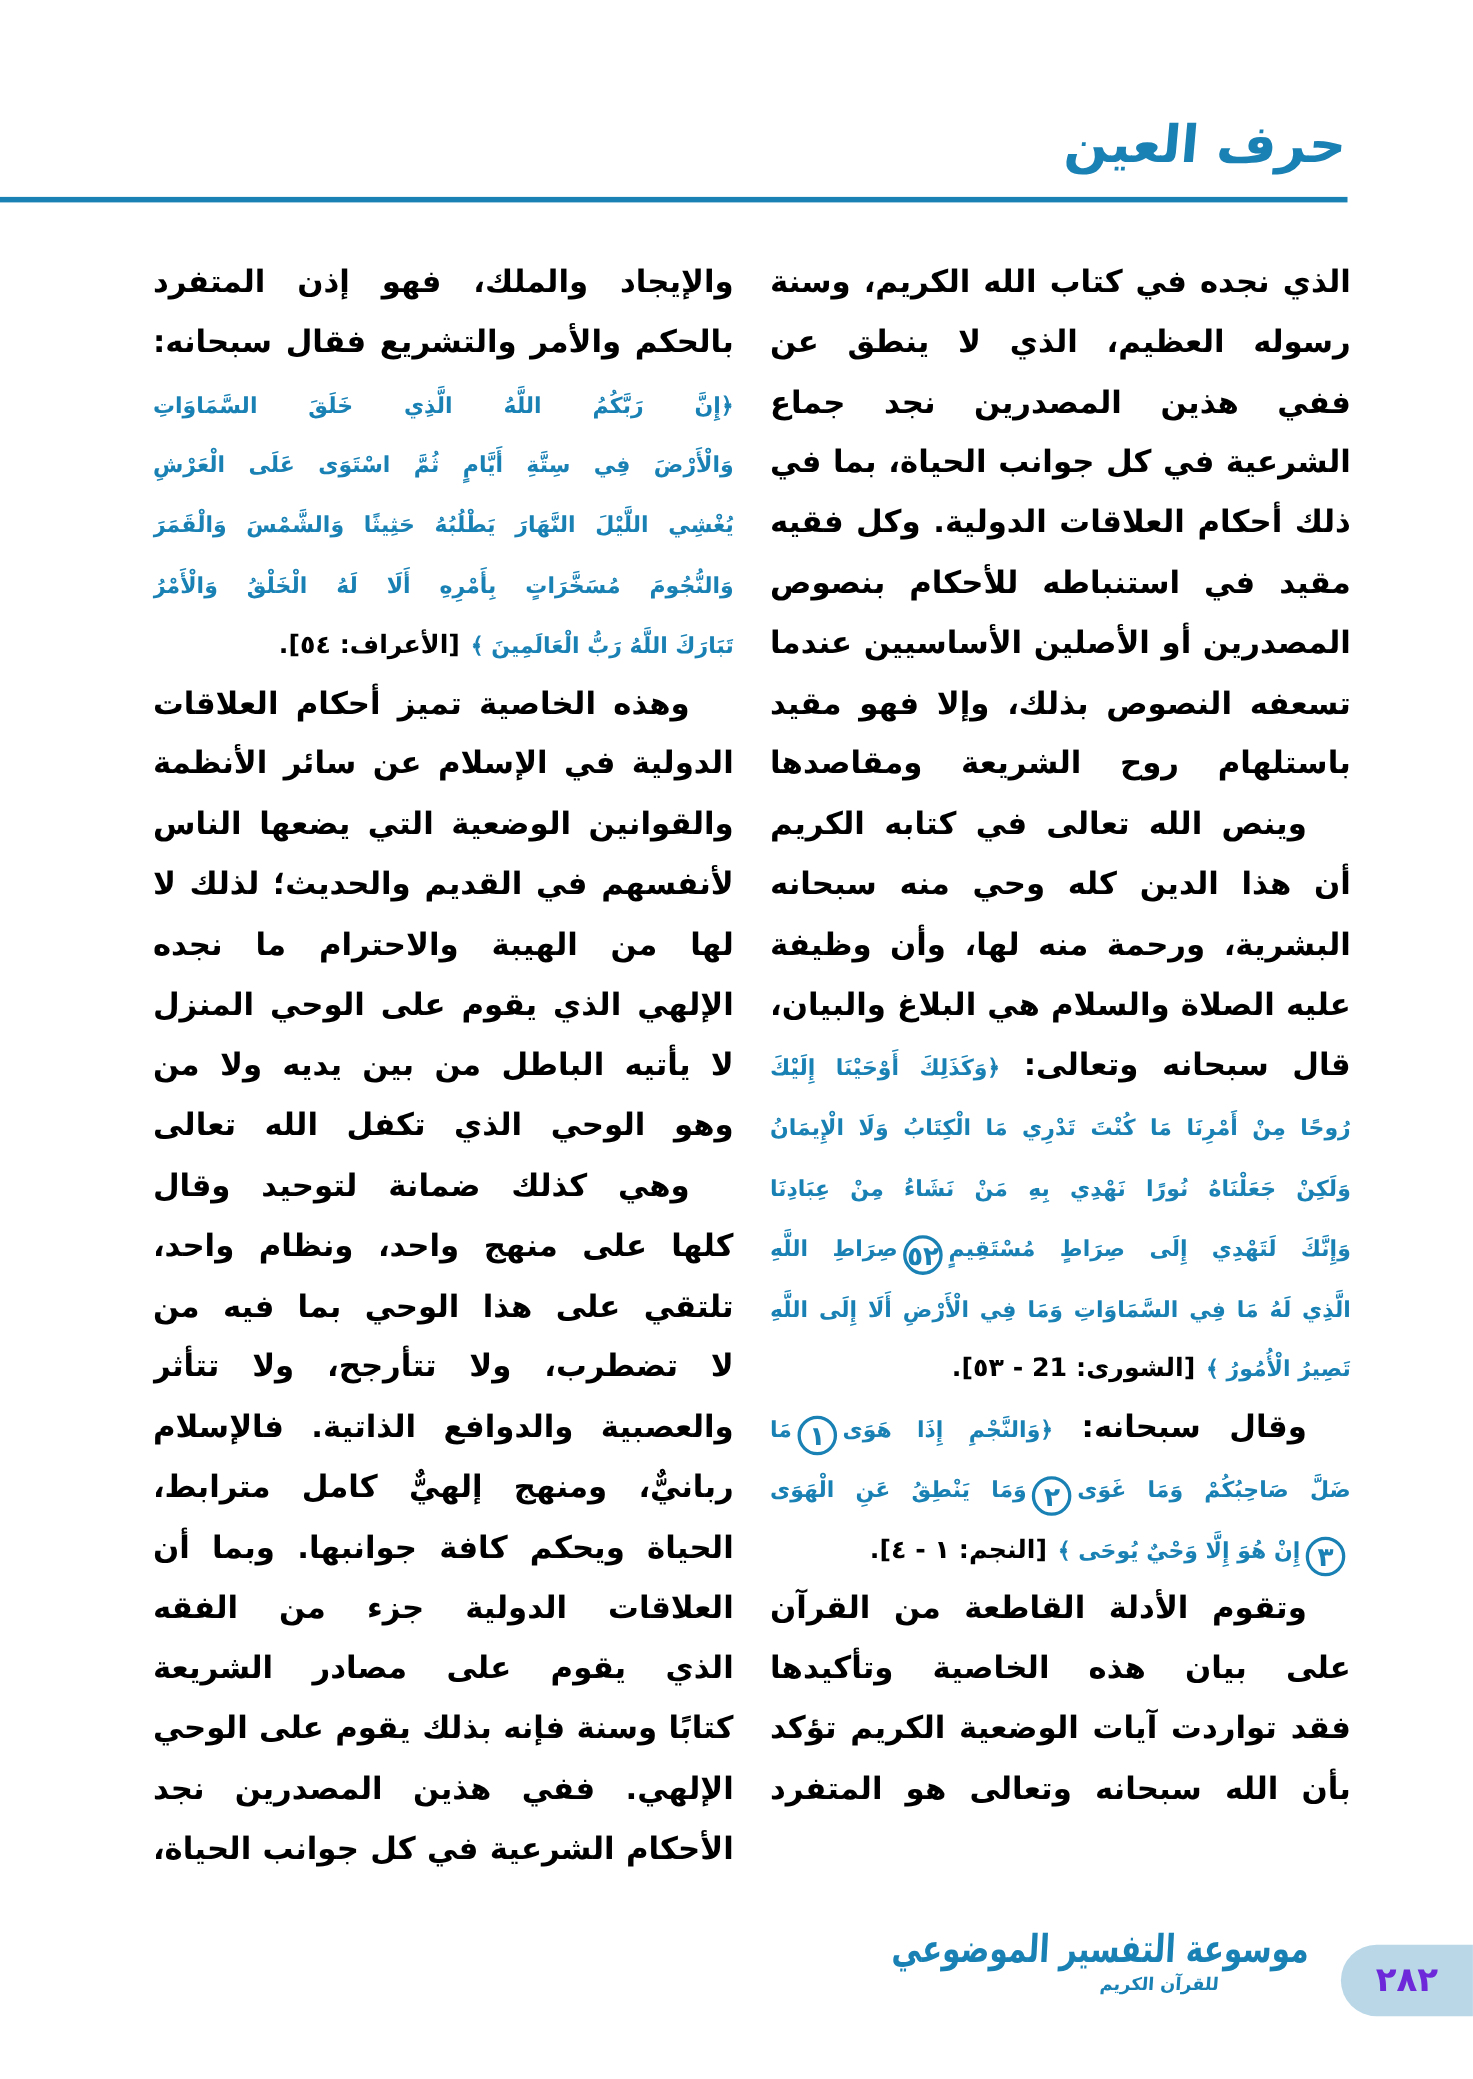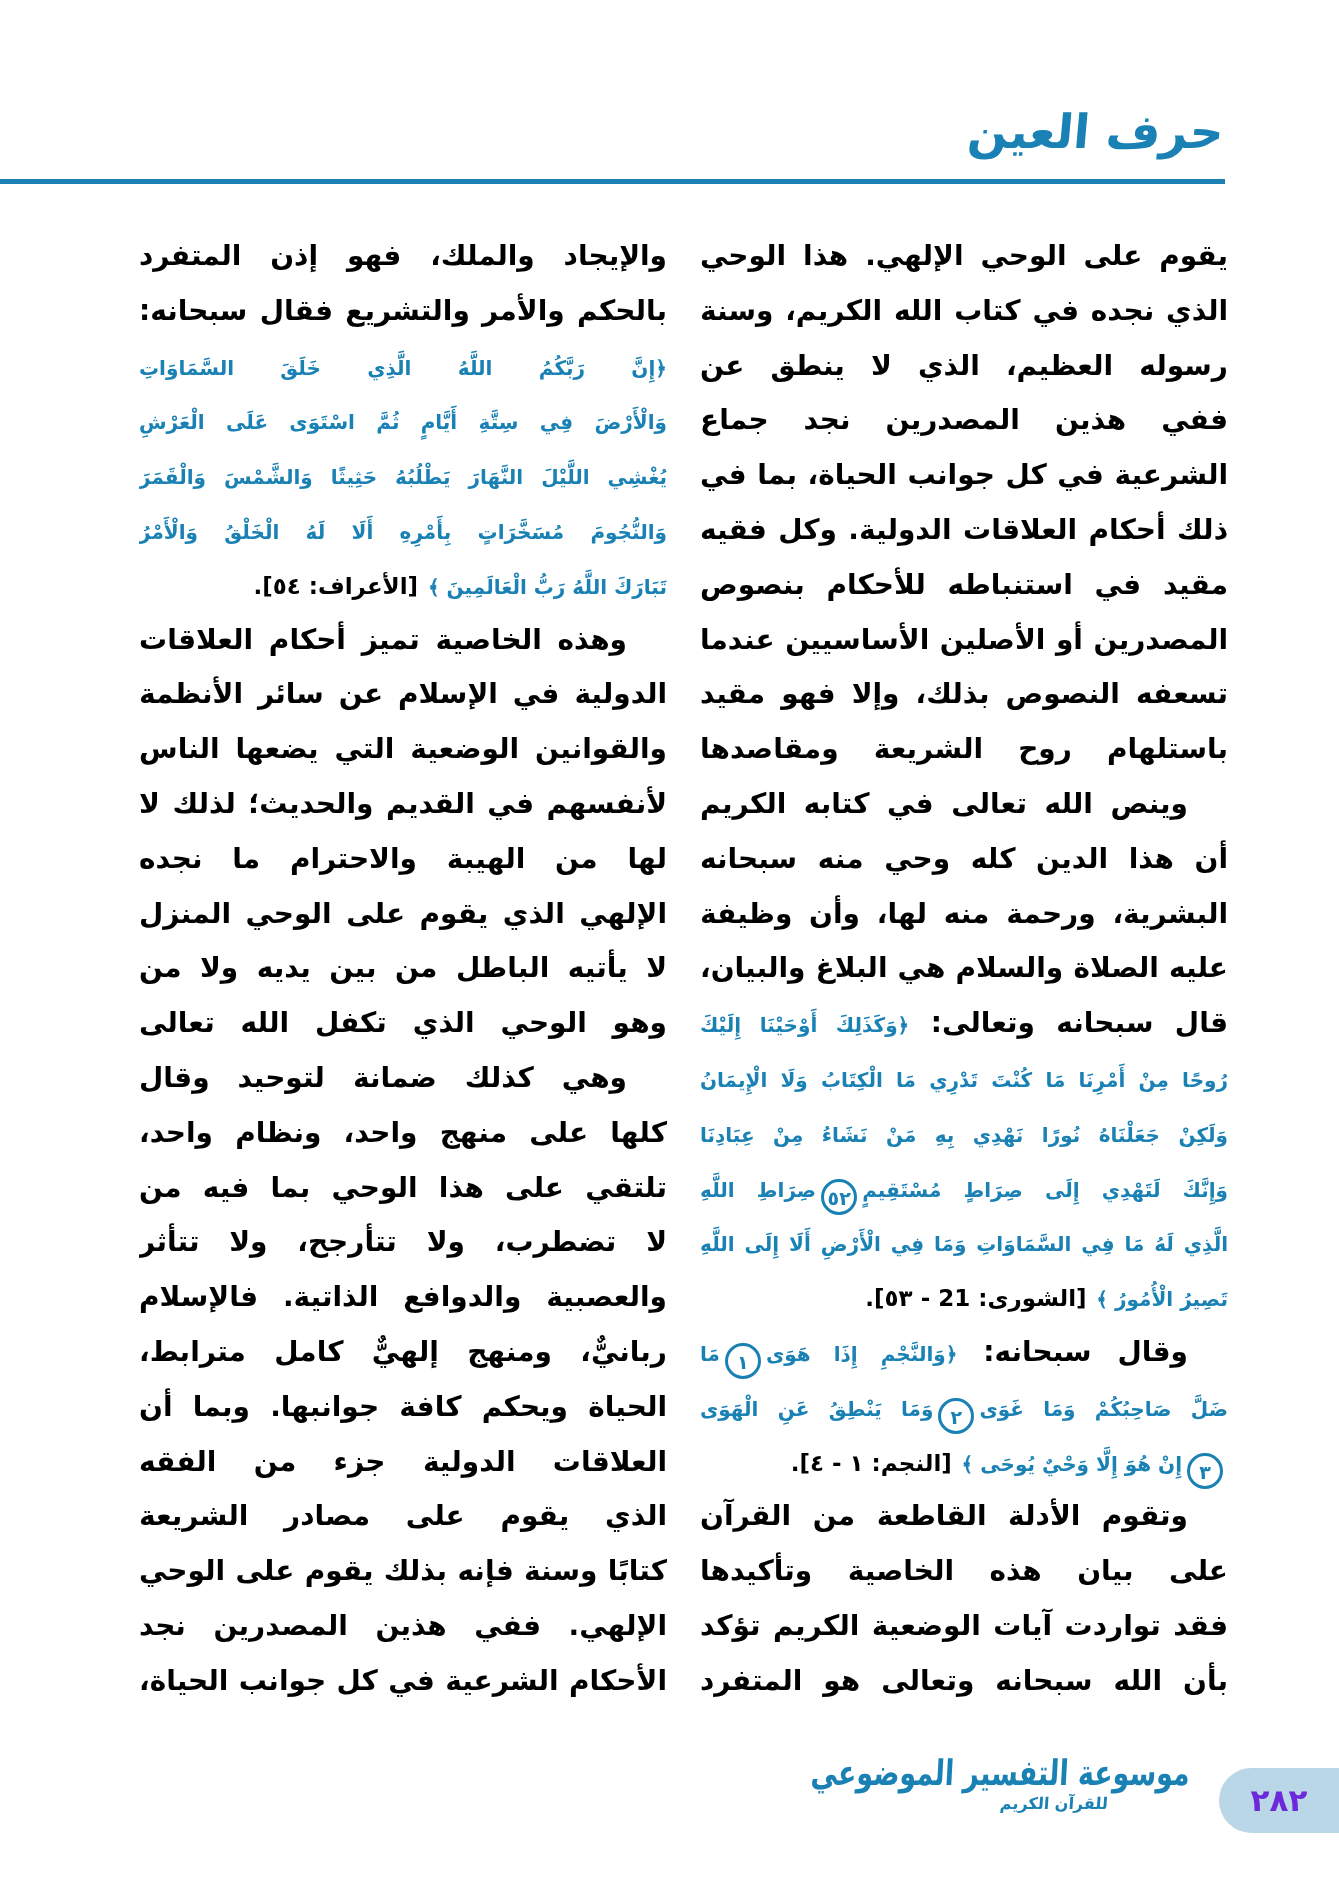--- a/index.html
+++ b/index.html
@@ -55,21 +55,21 @@
   .seg-quran{color:var(--accent);font-size:20px;}
   .seg-ref{font-size:23px;}
   .seg-body{}
   .ayah-circle{
     display:inline-block;
     width:36px;height:36px;
     line-height:33px;
     border:3px solid var(--accent);
     border-radius:50%;
     color:var(--accent);
-    font-size:19px;font-weight:bold;
+    font-size:24px;font-weight:bold;
     text-align:center;text-align-last:center;
     vertical-align:-8px;
     margin:0 5px;
     box-sizing:border-box;
   }
   
   .footer-logo{
     position:absolute;
     top:1757px;left:918px;
     width:272px;
@@ -103,21 +103,20 @@
 <body>
 
 <div class="page">
 
   <div class="header-title">حرف العين</div>
 
   <div class="header-rule"></div>
 
   <div class="columns" id="columns">
       <div class="column">
-        <div class="line"><span class="seg-body">يقوم على الوحي الإلهي. هذا الوحي</span></div>
         <div class="line"><span class="seg-body">الذي نجده في كتاب الله الكريم، وسنة</span></div>
         <div class="line"><span class="seg-body">رسوله العظيم، الذي لا ينطق عن الهوى.</span></div>
         <div class="line"><span class="seg-body">ففي هذين المصدرين نجد جماع الأحكام</span></div>
         <div class="line"><span class="seg-body">الشرعية في كل جوانب الحياة، بما في</span></div>
         <div class="line"><span class="seg-body">ذلك أحكام العلاقات الدولية. وكل فقيه</span></div>
         <div class="line"><span class="seg-body">مقيد في استنباطه للأحكام بنصوص هذين</span></div>
         <div class="line"><span class="seg-body">المصدرين أو الأصلين الأساسيين عندما</span></div>
         <div class="line"><span class="seg-body">تسعفه النصوص بذلك، وإلا فهو مقيد</span></div>
         <div class="line end"><span class="seg-body">باستلهام روح الشريعة ومقاصدها وأصولها.</span></div>
         <div class="line indent"><span class="seg-body">وينص الله تعالى في كتابه الكريم على</span></div>

